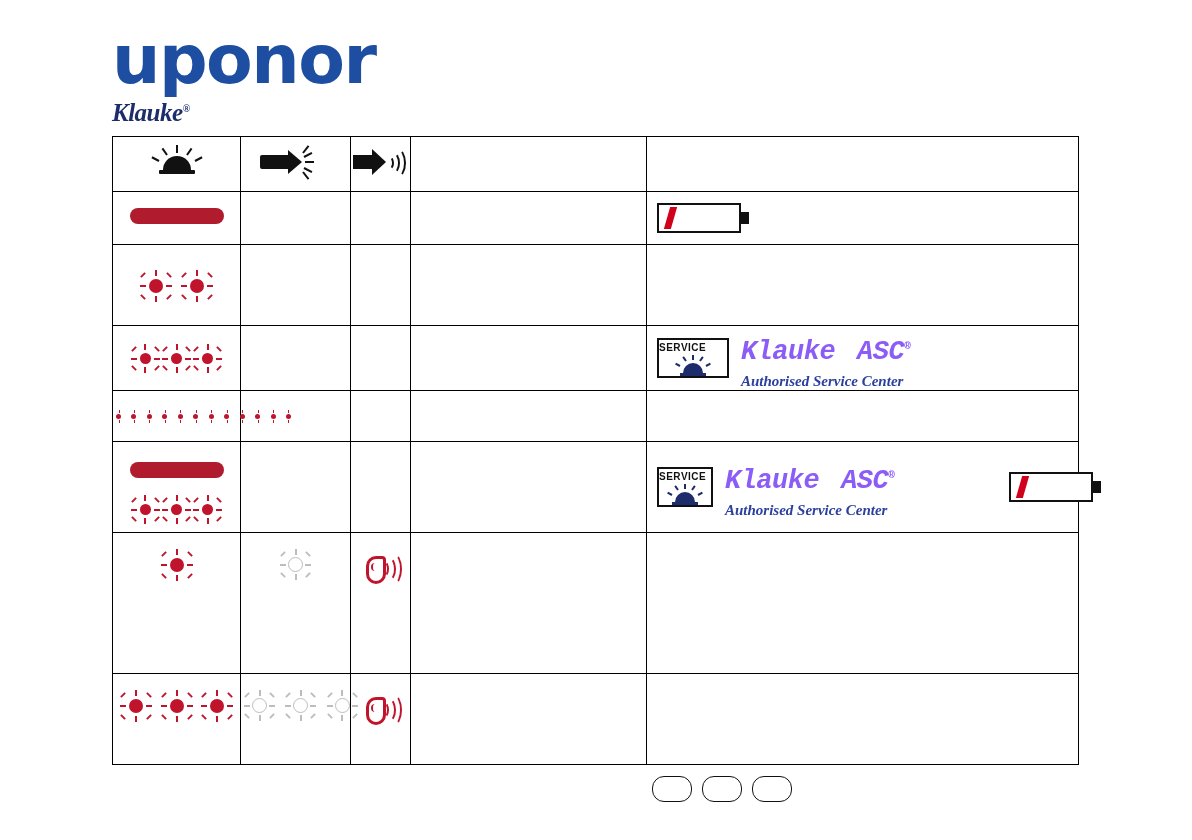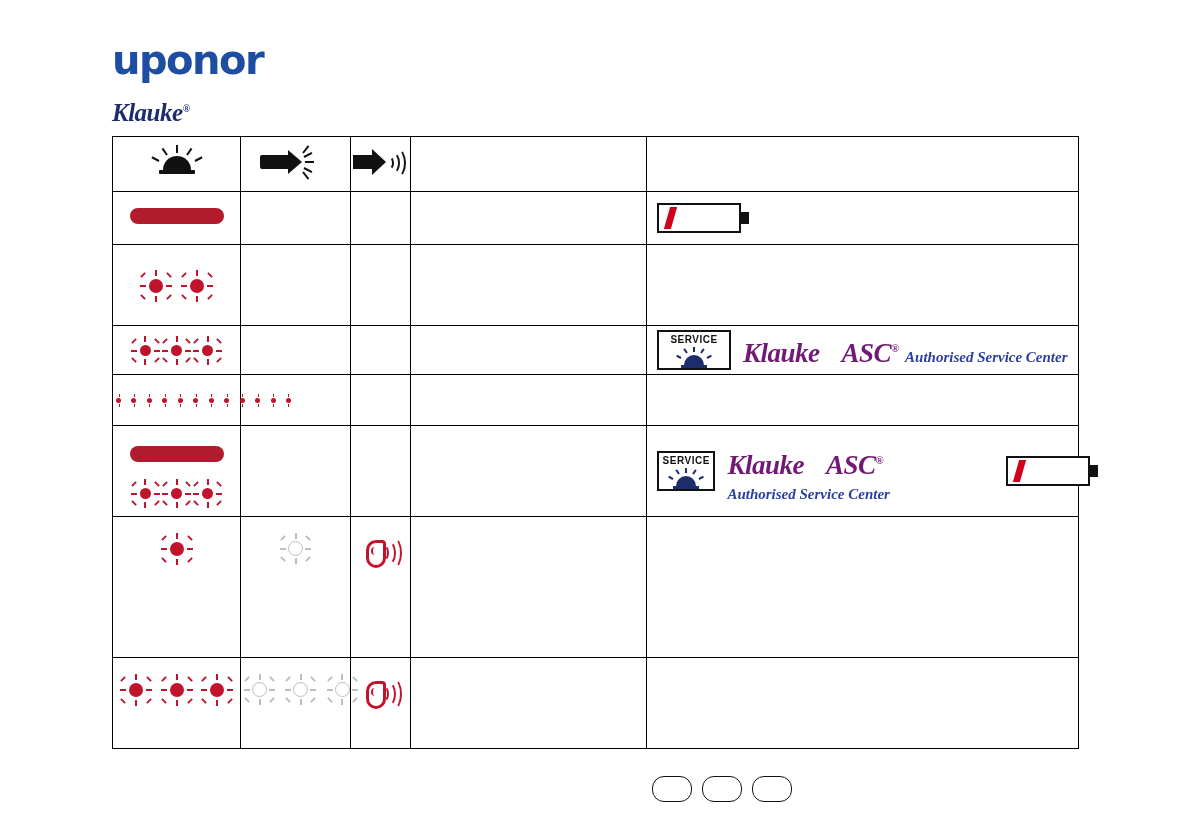--- a/index.html
+++ b/index.html
@@ -17,21 +17,21 @@
 
   
   .brand {
     position: absolute;
     left: 112px;
     top: 34px;
     width: 320px;
   }
   .brand-uponor {
     font-family: "DejaVu Sans", sans-serif;
-    font-size: 40px;
+    font-size: 68px;
     line-height: 52px;
     font-weight: 700;
     letter-spacing: -1.5px;
     color: #1d4ea2;
   }
   .brand-klauke {
     margin-top: 10px;
     font-family: "Liberation Serif", serif;
     font-size: 25px;
     line-height: 26px;
@@ -338,21 +338,20 @@
   }
   .svc-badge .svc-text {
     position: absolute;
     left: 0;
     right: 0;
     top: 2px;
     font-size: 10px;
     font-weight: 700;
     letter-spacing: 0.5px;
     color: #111111;
-    text-align: center;
     font-family: "Liberation Sans", sans-serif;
   }
   .svc-badge .mini-beacon {
     position: absolute;
     left: 50%;
     margin-left: -20px;
     top: 15px;
     width: 40px;
     height: 22px;
   }
@@ -376,26 +375,26 @@
     transform-origin: 50% 100%;
   }
   .svc-badge .mini-beacon .ray.a { left: 19px; top: 0px; }
   .svc-badge .mini-beacon .ray.b { left: 12px; top: 1px; transform: rotate(-35deg); }
   .svc-badge .mini-beacon .ray.c { left: 26px; top: 1px; transform: rotate(35deg); }
   .svc-badge .mini-beacon .ray.d { left: 6px;  top: 6px; transform: rotate(-62deg); }
   .svc-badge .mini-beacon .ray.e { left: 32px; top: 6px; transform: rotate(62deg); }
 
   .asc-text { text-align: left; }
   .asc-line1 {
-    font-family: Liberation Serif, serif;
+    font-family: Liberation Mono, monospace;
     font-style: italic;
     font-weight: 700;
     font-size: 27px;
     line-height: 40px;
-    color: #701a75;
+    color: #8b5cf6;
     letter-spacing: -0.5px;
     white-space: nowrap;
   }
   .asc-line1 .asc {
     margin-left: 22px;
   }
   .asc-line1 .reg {
     font-size: 11px;
     vertical-align: super;
     font-style: normal;

